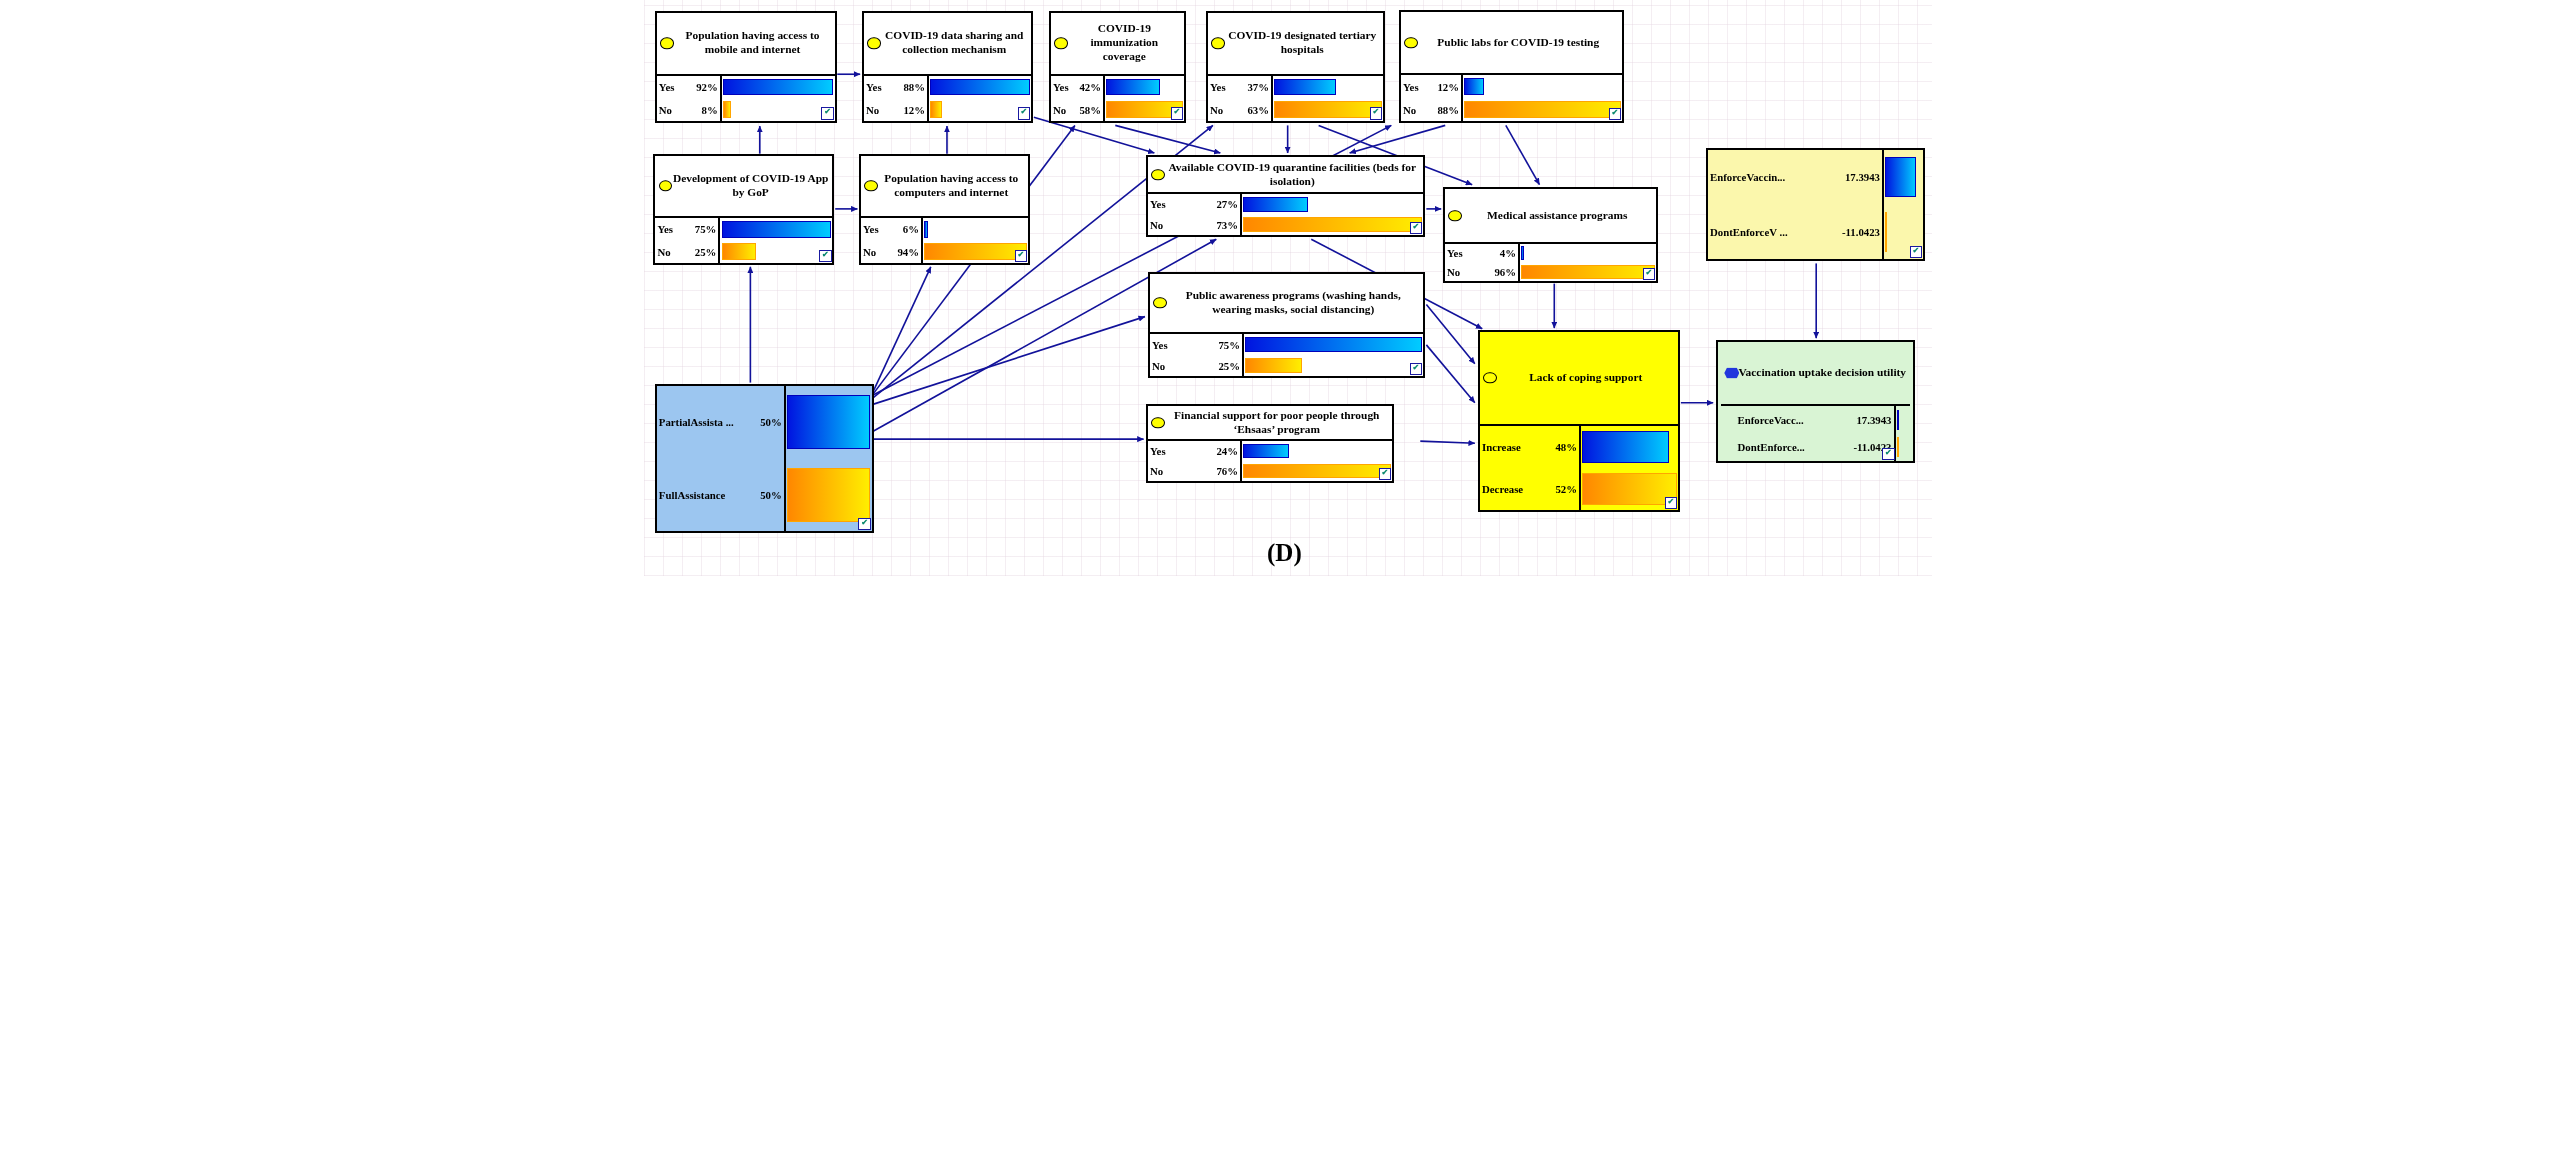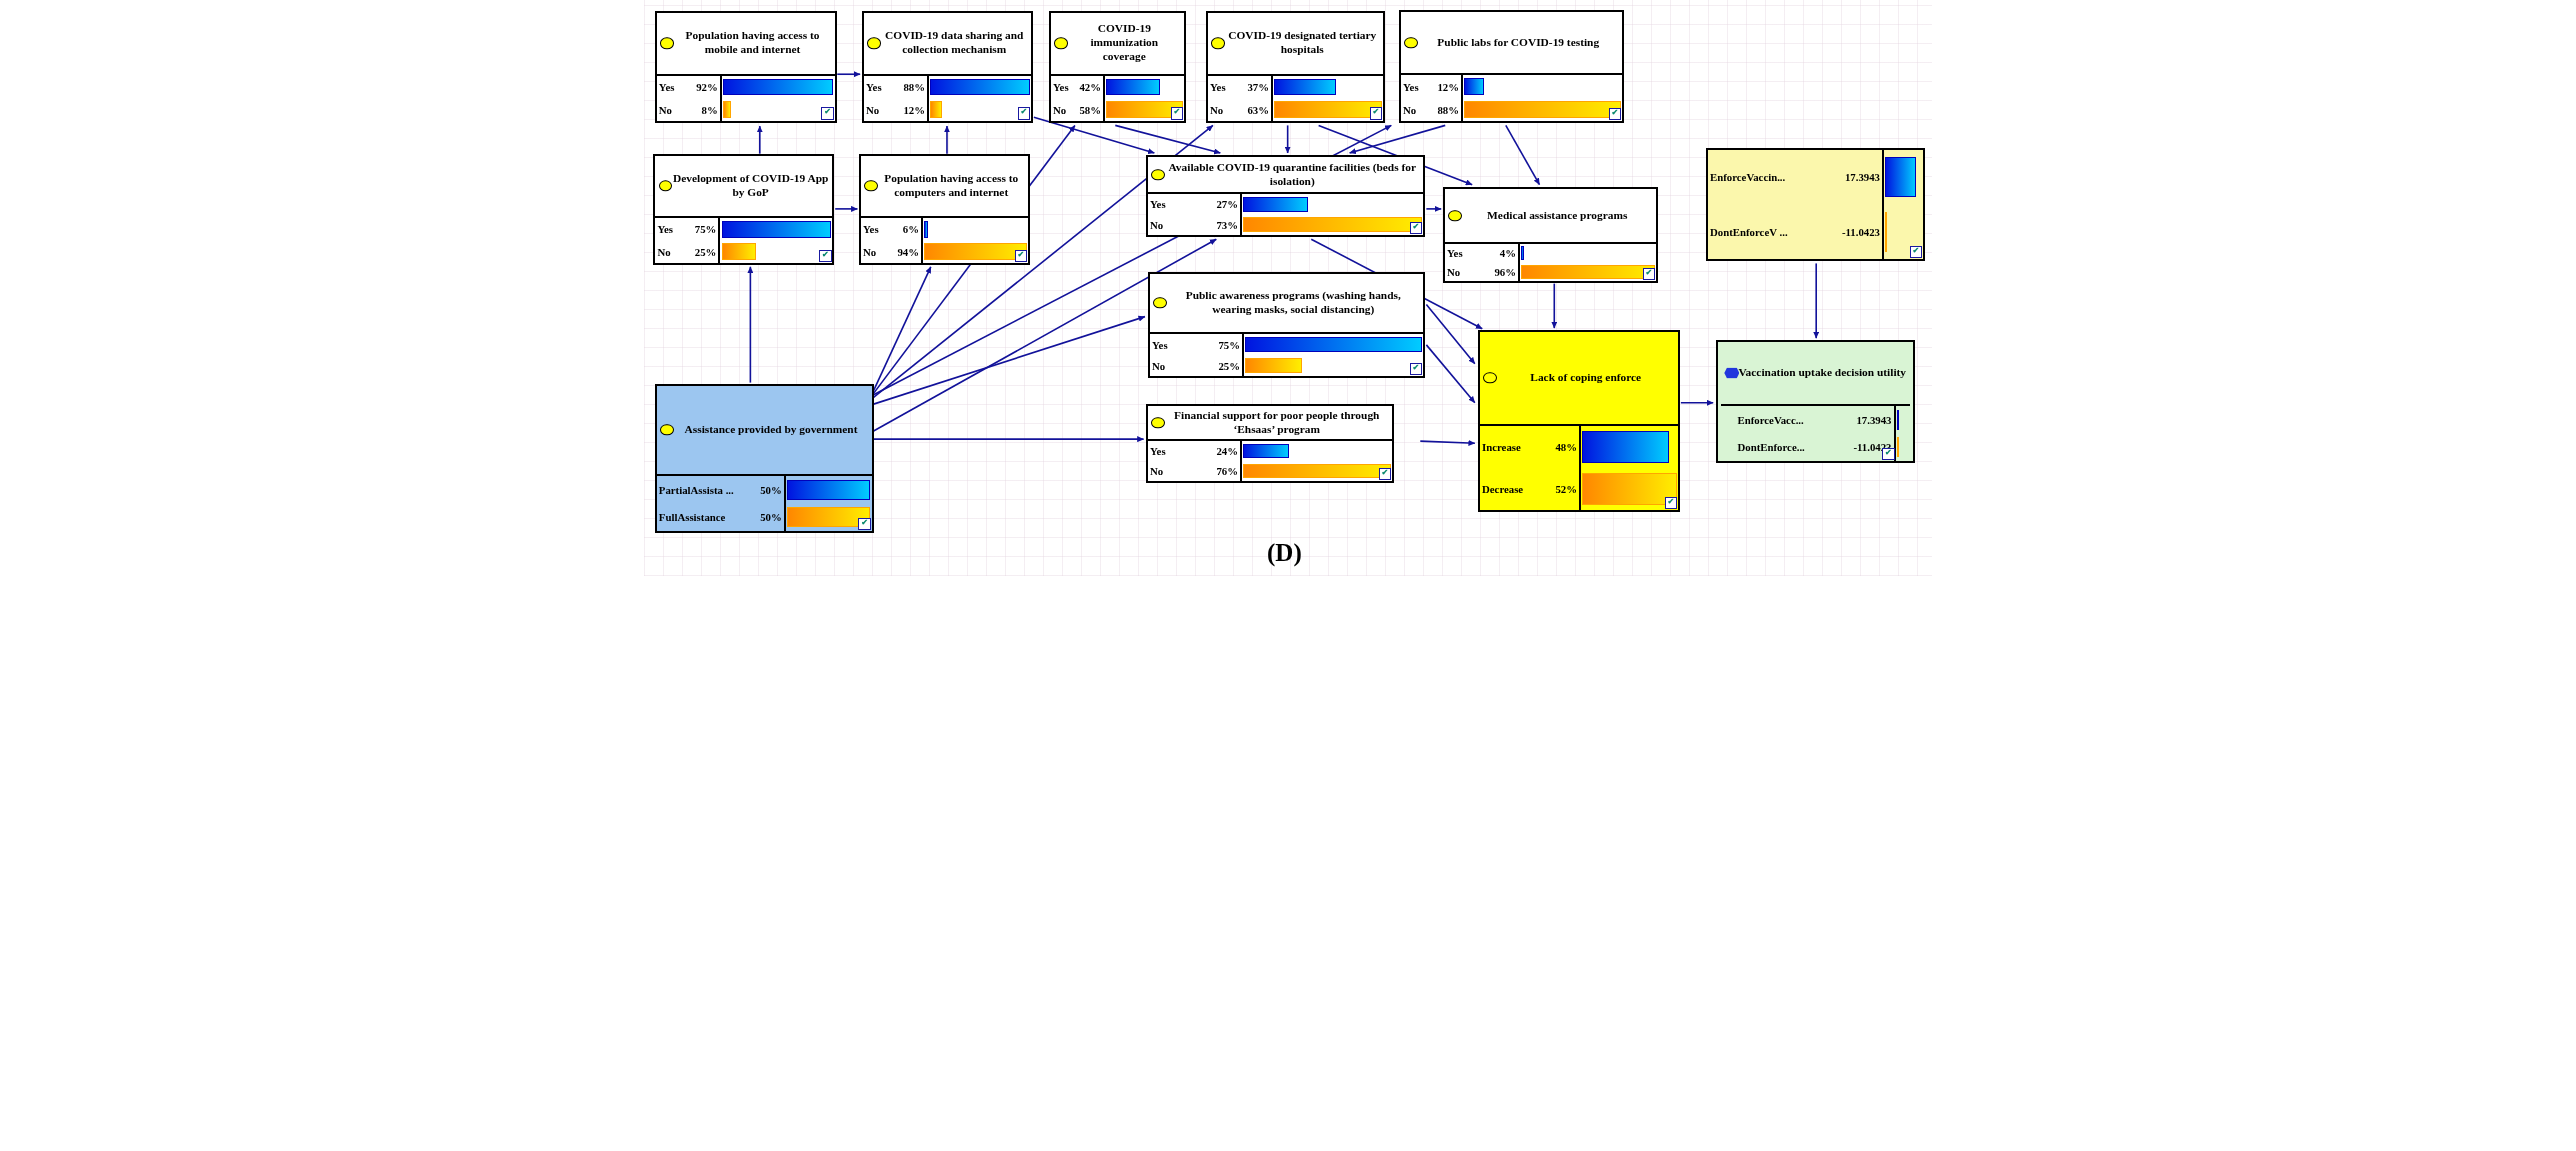--- a/index.html
+++ b/index.html
@@ -354,21 +354,21 @@
           <div class="barcell">
             <div class="bar" style="width: calc(33% - 2.7px); background: linear-gradient(90deg, rgb(255, 135, 0), rgb(255, 238, 0)); border: 1.3px solid rgb(255, 165, 0);"></div>
           </div>
         </div>
         <div class="check" style="color: rgb(11, 138, 110);">✔</div>
       </div>
     </div>
     <div class="node" style="left: 834px; top: 330px; width: 202px; height: 182px; background: rgb(255, 255, 0);">
       <div class="titlebox" style="height: 94px;">
         <span class="icon oval" style="background: transparent;"></span>
-        <span class="ttl">Lack of  coping enforce</span>
+        <span class="ttl">Lack of  coping support</span>
       </div>
       <div class="rows">
         <div class="row">
           <div class="lab" style="width: 101px;">
             <span>Increase</span>
             <span>48%</span>
           </div>
           <div class="barcell">
             <div class="bar" style="width: calc(92% - 2.7px); background: linear-gradient(90deg, rgb(0, 20, 224), rgb(0, 204, 255)); border: 1.3px solid rgb(0, 0, 187);"></div>
           </div>
@@ -406,24 +406,20 @@
             <span>-11.0423</span>
           </div>
           <div class="barcell">
             <div class="bar" style="width: calc(3% - 2.7px); background: linear-gradient(90deg, rgb(255, 135, 0), rgb(255, 238, 0)); border: 1.3px solid rgb(255, 165, 0);"></div>
           </div>
         </div>
         <div class="check" style="color: rgb(11, 138, 110);">✔</div>
       </div>
     </div>
     <div class="node" style="left: 10.8px; top: 384px; width: 219px; height: 149px; background: rgb(156, 198, 240);">
-      <div class="titlebox" style="height: 90px;">
-        <span class="icon oval" style="background: rgb(255, 255, 0);"></span>
-        <span class="ttl">Assistance provided by government</span>
-      </div>
       <div class="rows">
         <div class="row">
           <div class="lab" style="width: 129px;">
             <span>PartialAssista ...</span>
             <span>50%</span>
           </div>
           <div class="barcell">
             <div class="bar" style="width: calc(100% - 2.7px); background: linear-gradient(90deg, rgb(0, 20, 224), rgb(0, 204, 255)); border: 1.3px solid rgb(0, 0, 187);"></div>
           </div>
         </div>

